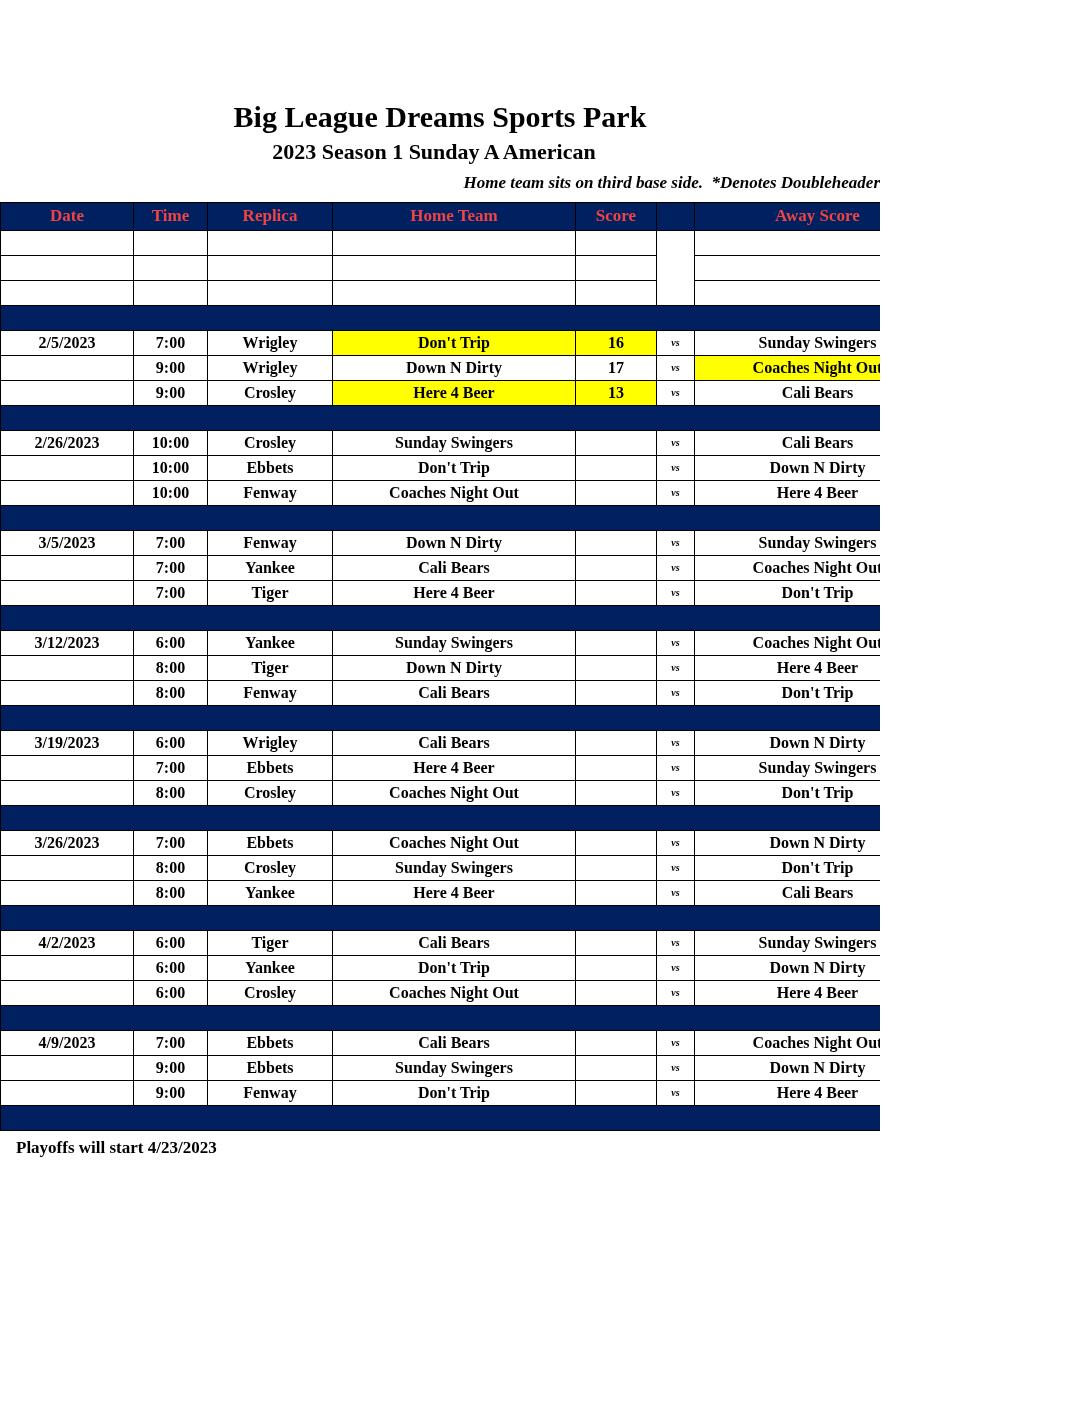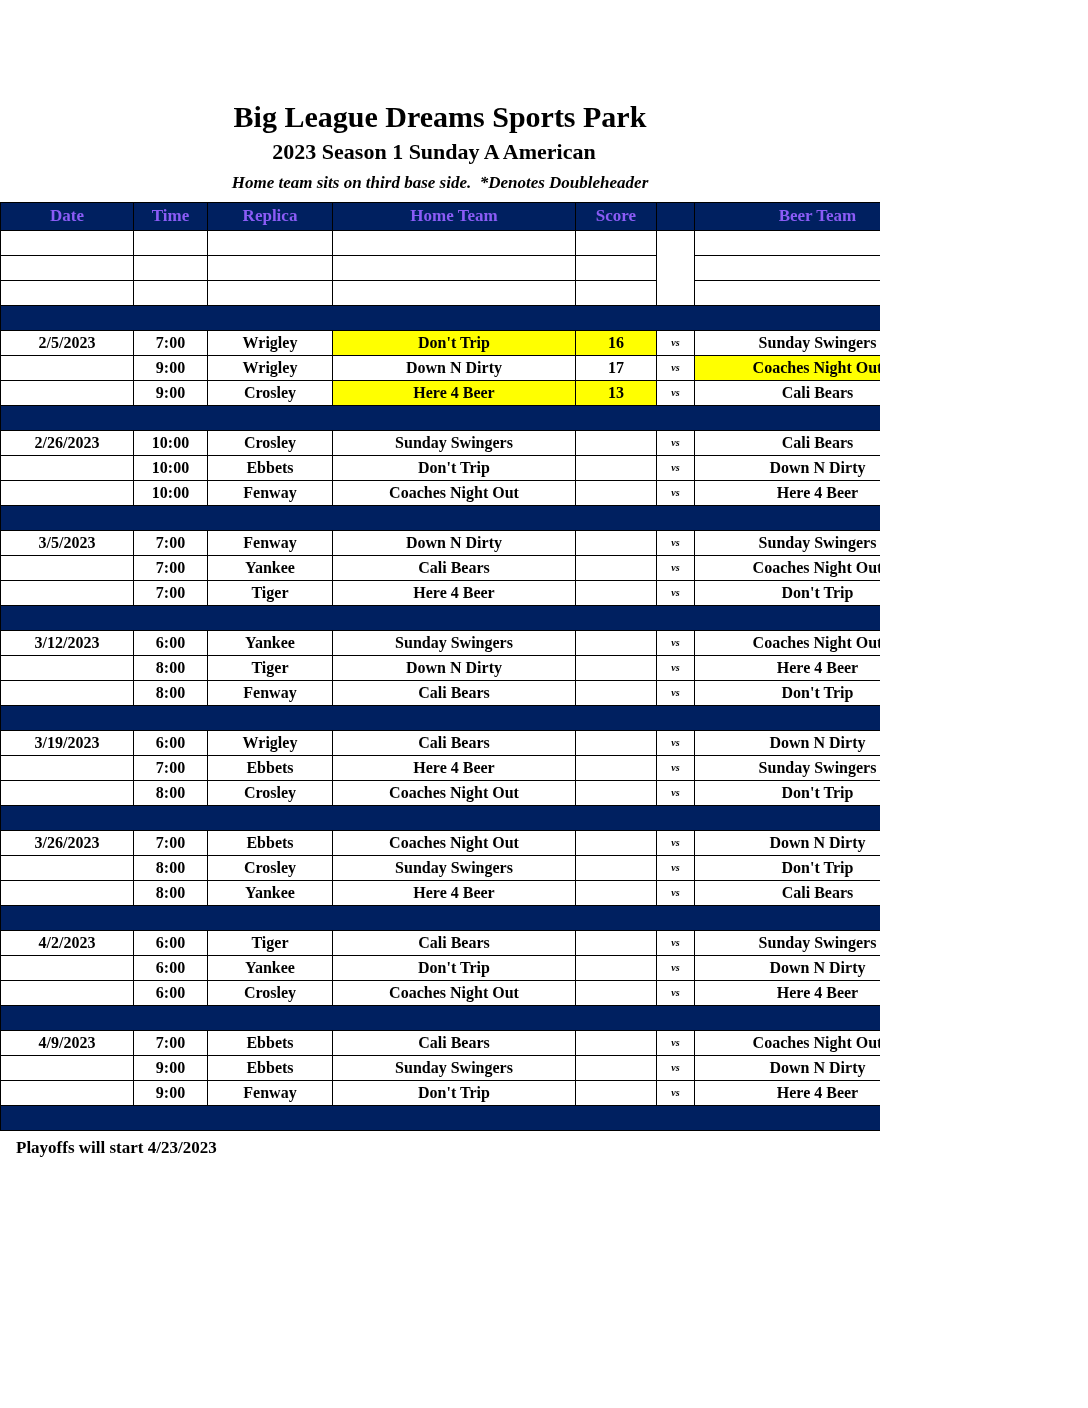--- a/index.html
+++ b/index.html
@@ -9,35 +9,35 @@
   }
   .title {
     margin:0; padding-top:100px; text-align:center;
     font-size:30px; font-weight:bold; line-height:1.15;
   }
   .subtitle {
     margin:4px 12px 0 0; text-align:center;
     font-size:22px; font-weight:bold;
   }
   .note {
-    margin:8px 0 0 0; text-align:center;
+    margin:8px 0 0 0; text-align:right;
     font-size:17px; font-weight:bold; font-style:italic;
     white-space:pre-wrap;
   }
   table.sched {
     border-collapse:collapse; table-layout:fixed;
     width:1018px; margin:9px auto 0 auto;
   }
   th, td {
     padding:0; overflow:hidden; white-space:nowrap;
     text-align:center; vertical-align:middle;
     font-family:"Liberation Serif", serif; font-weight:bold;
   }
   tr.hdr-row th {
-    background:var(--navy,#002060); color:#8b5cf6;
+    background:var(--navy,#002060); color:#ef4444;
     border:1px solid #000; height:27px; font-size:17px;
   }
   td.cell { border:1px solid #000; height:24px; font-size:16px; }
   td.vs-cell { font-style:italic; font-size:10px; }
   td.empty-vs { border-top:none; border-bottom:none; }
   td.sep-navy { background:var(--navy,#002060); border:1px solid #000; height:24px; }
   td.sep-end { background:#fff; }
   td.hl { background:var(--highlight,#ffff00); }
   .footer {
     margin:7px 0 0 16px; font-size:17px; font-weight:bold;
@@ -64,21 +64,21 @@
         <col style="width:78px">
     </colgroup>
     <thead>
       <tr class="hdr-row">
         <th>Date</th>
         <th>Time</th>
         <th>Replica</th>
         <th>Home Team</th>
         <th>Score</th>
         <th></th>
-        <th>Beer Team</th>
+        <th>Away Score</th>
         <th>Score</th>
       </tr>
     </thead>
     <tbody>
         <tr>
           <td class="cell"></td>
           <td class="cell"></td>
           <td class="cell"></td>
           <td class="cell"></td>
           <td class="cell"></td>

